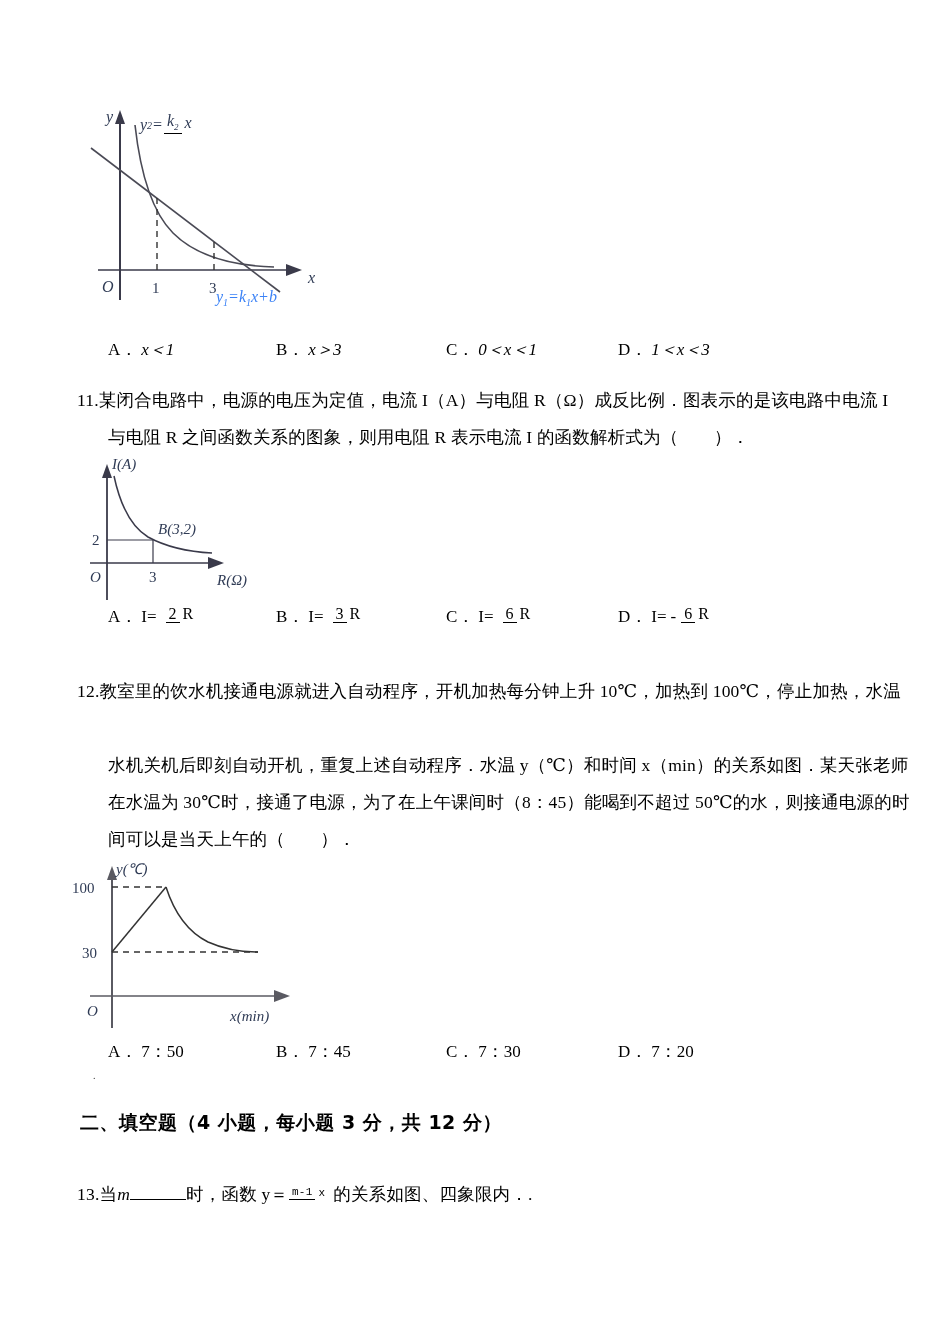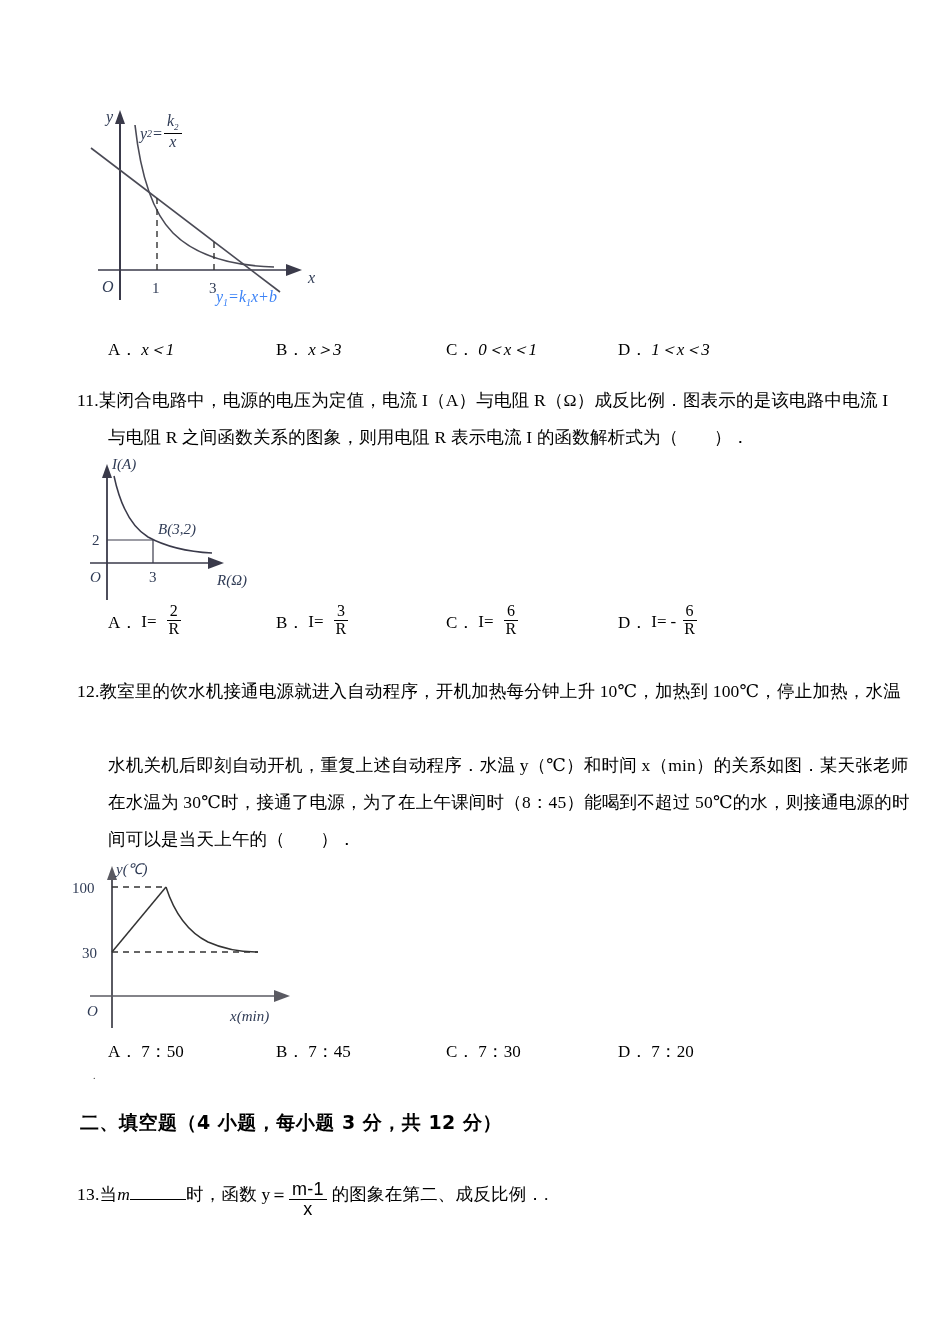--- a/index.html
+++ b/index.html
@@ -48,21 +48,21 @@
     gap: 4px;
   }
   .opt-label { font-family: "Liberation Serif", serif; }
   .opt-1 { width: 168px; }
   .opt-2 { width: 170px; }
   .opt-3 { width: 172px; }
 
   
   .frac {
     display: inline-flex;
-    flex-direction: column;
+    flex-direction: row;
     align-items: center;
     vertical-align: middle;
     font-size: 16px;
     line-height: 1.05;
     margin: 0 1px;
     position: relative;
     top: -2px;
     justify-content: space-between;
   }
   .frac .numr {
@@ -293,21 +293,21 @@
   <div class="section-head" style="left:80px; top:1110px;">
     <span>二、填空题（4 小题，每小题 3 分，共 12 分）</span>
   </div>
 
   <div class="qtext" style="left:77px; top:1176px; display:flex; align-items:baseline;">
     <span class="num">13.</span>
       <span>当 </span>
       <span class="it">m</span>
       <span class="blank"></span>
       <span>时，函数 y＝</span>
-    <span class="frac" style="font-family:Liberation Sans, sans-serif; font-size:18px; top:-5px;">
+    <span class="frac" style="font-family:Liberation Mono, monospace; font-size:11px; top:-5px;">
       <span class="numr">m-1</span>
       <span class="den">x</span>
     </span>
-    <span style="margin-left:4px;">的图象在第二、成反比例．</span>
+    <span style="margin-left:4px;">的关系如图、四象限内．</span>
     <span>.</span>
   </div>
 
 </div>
 
 </body></html>

